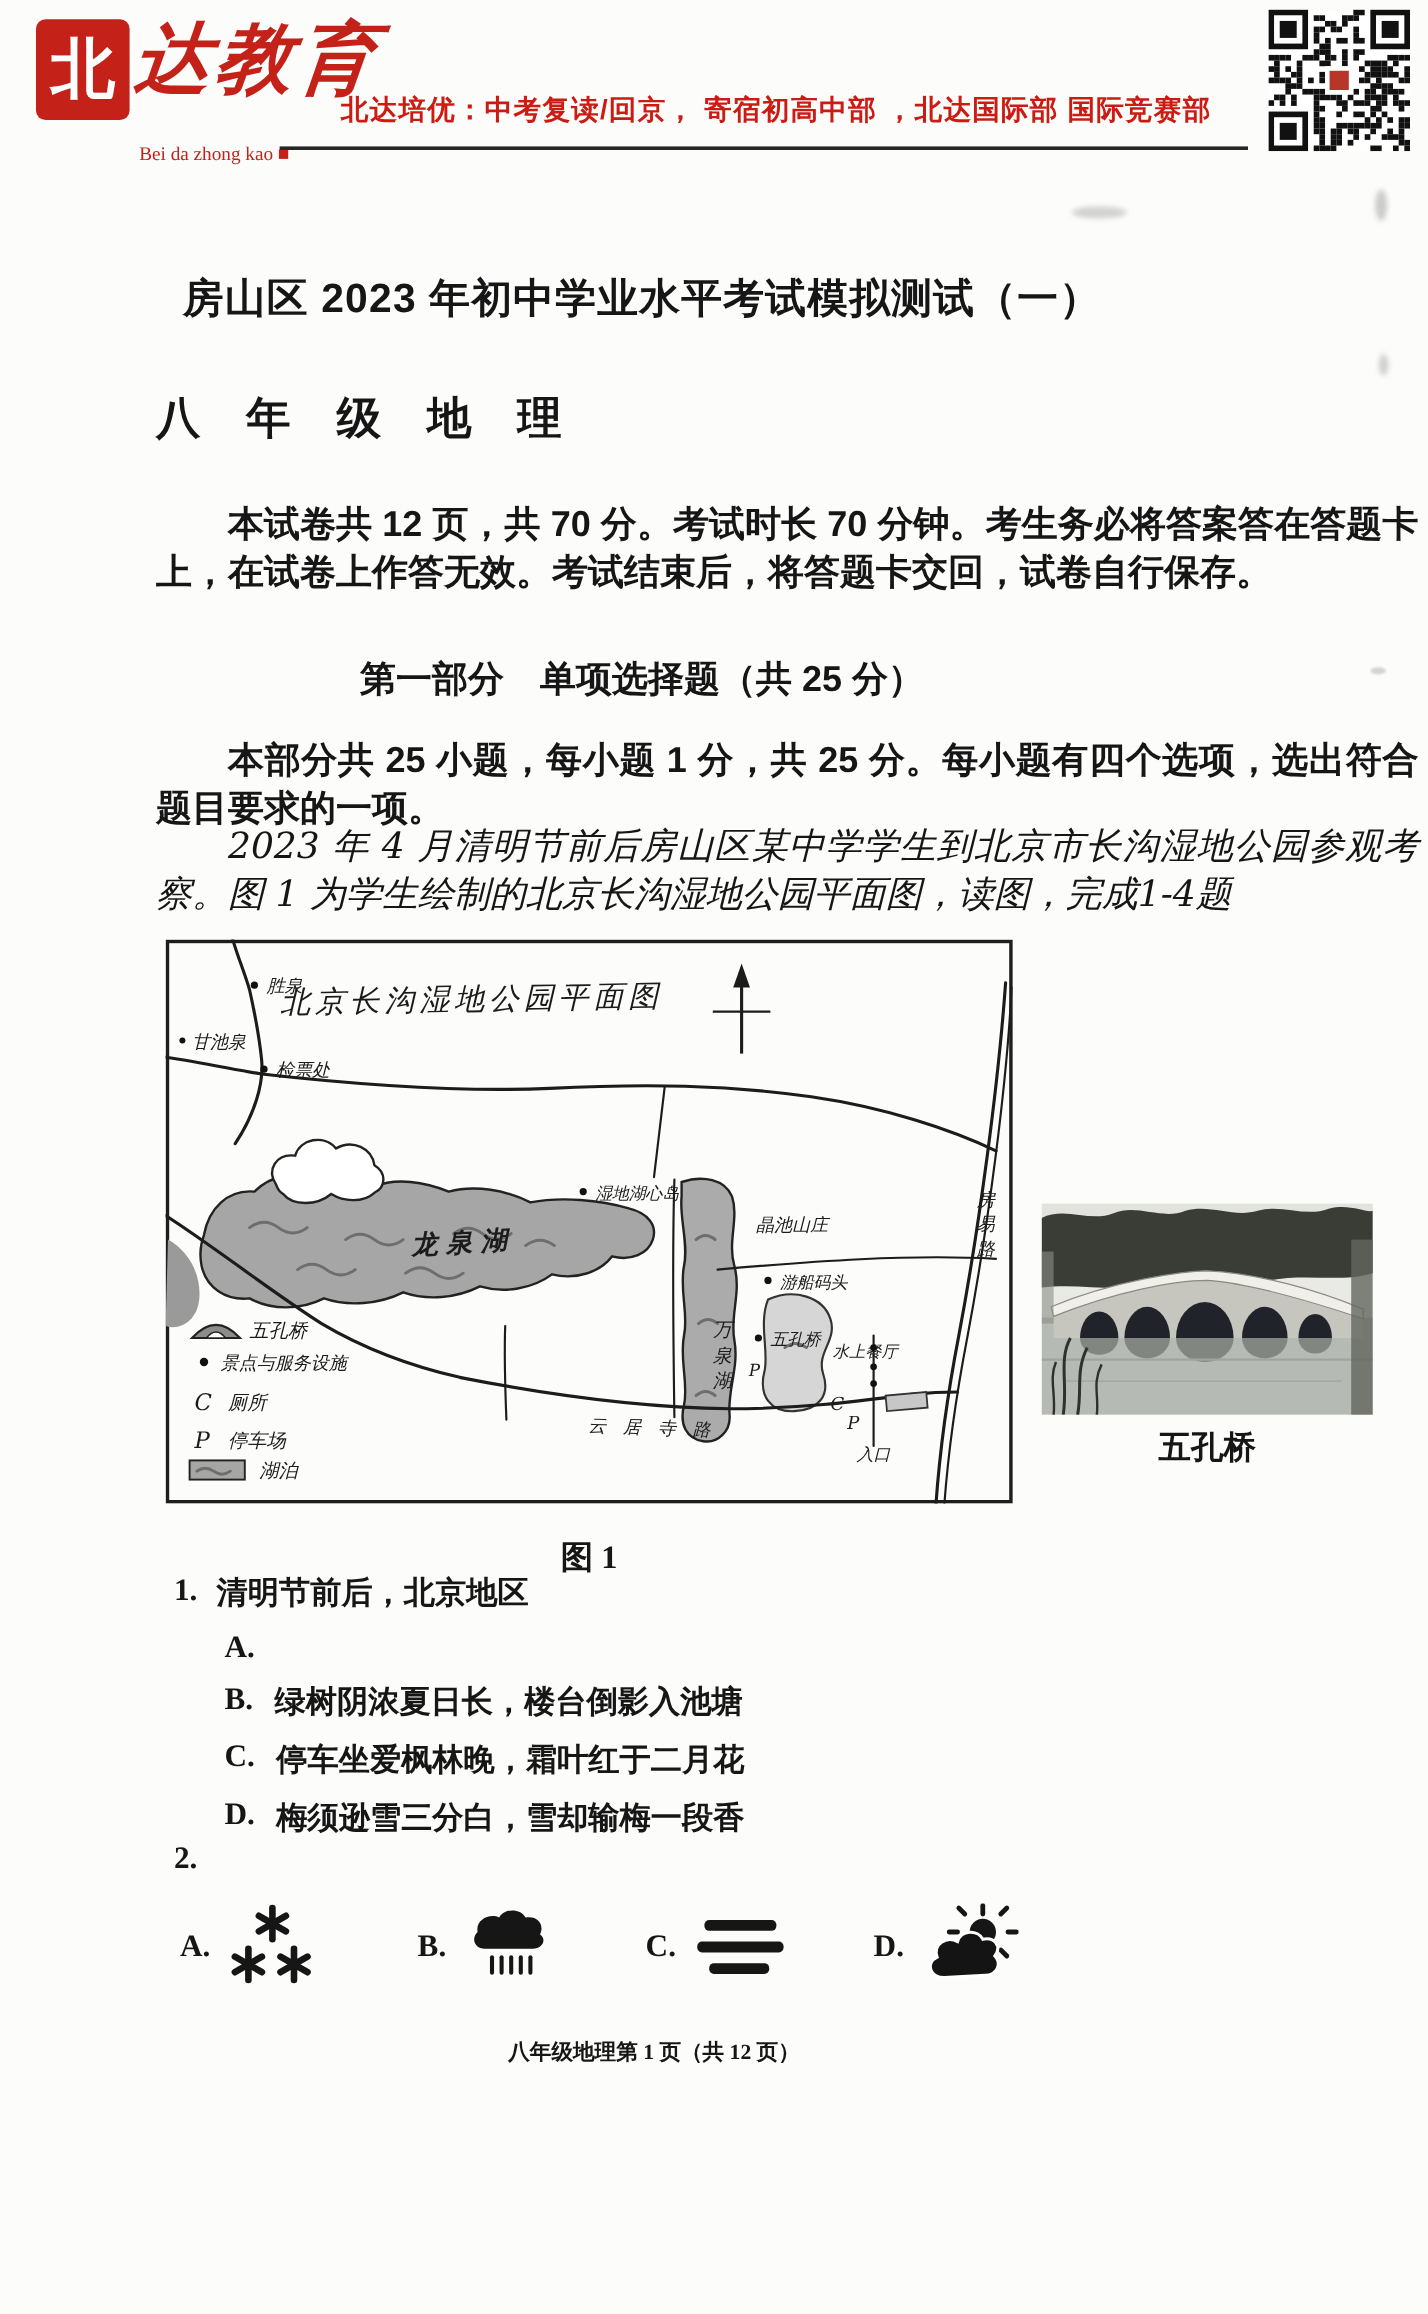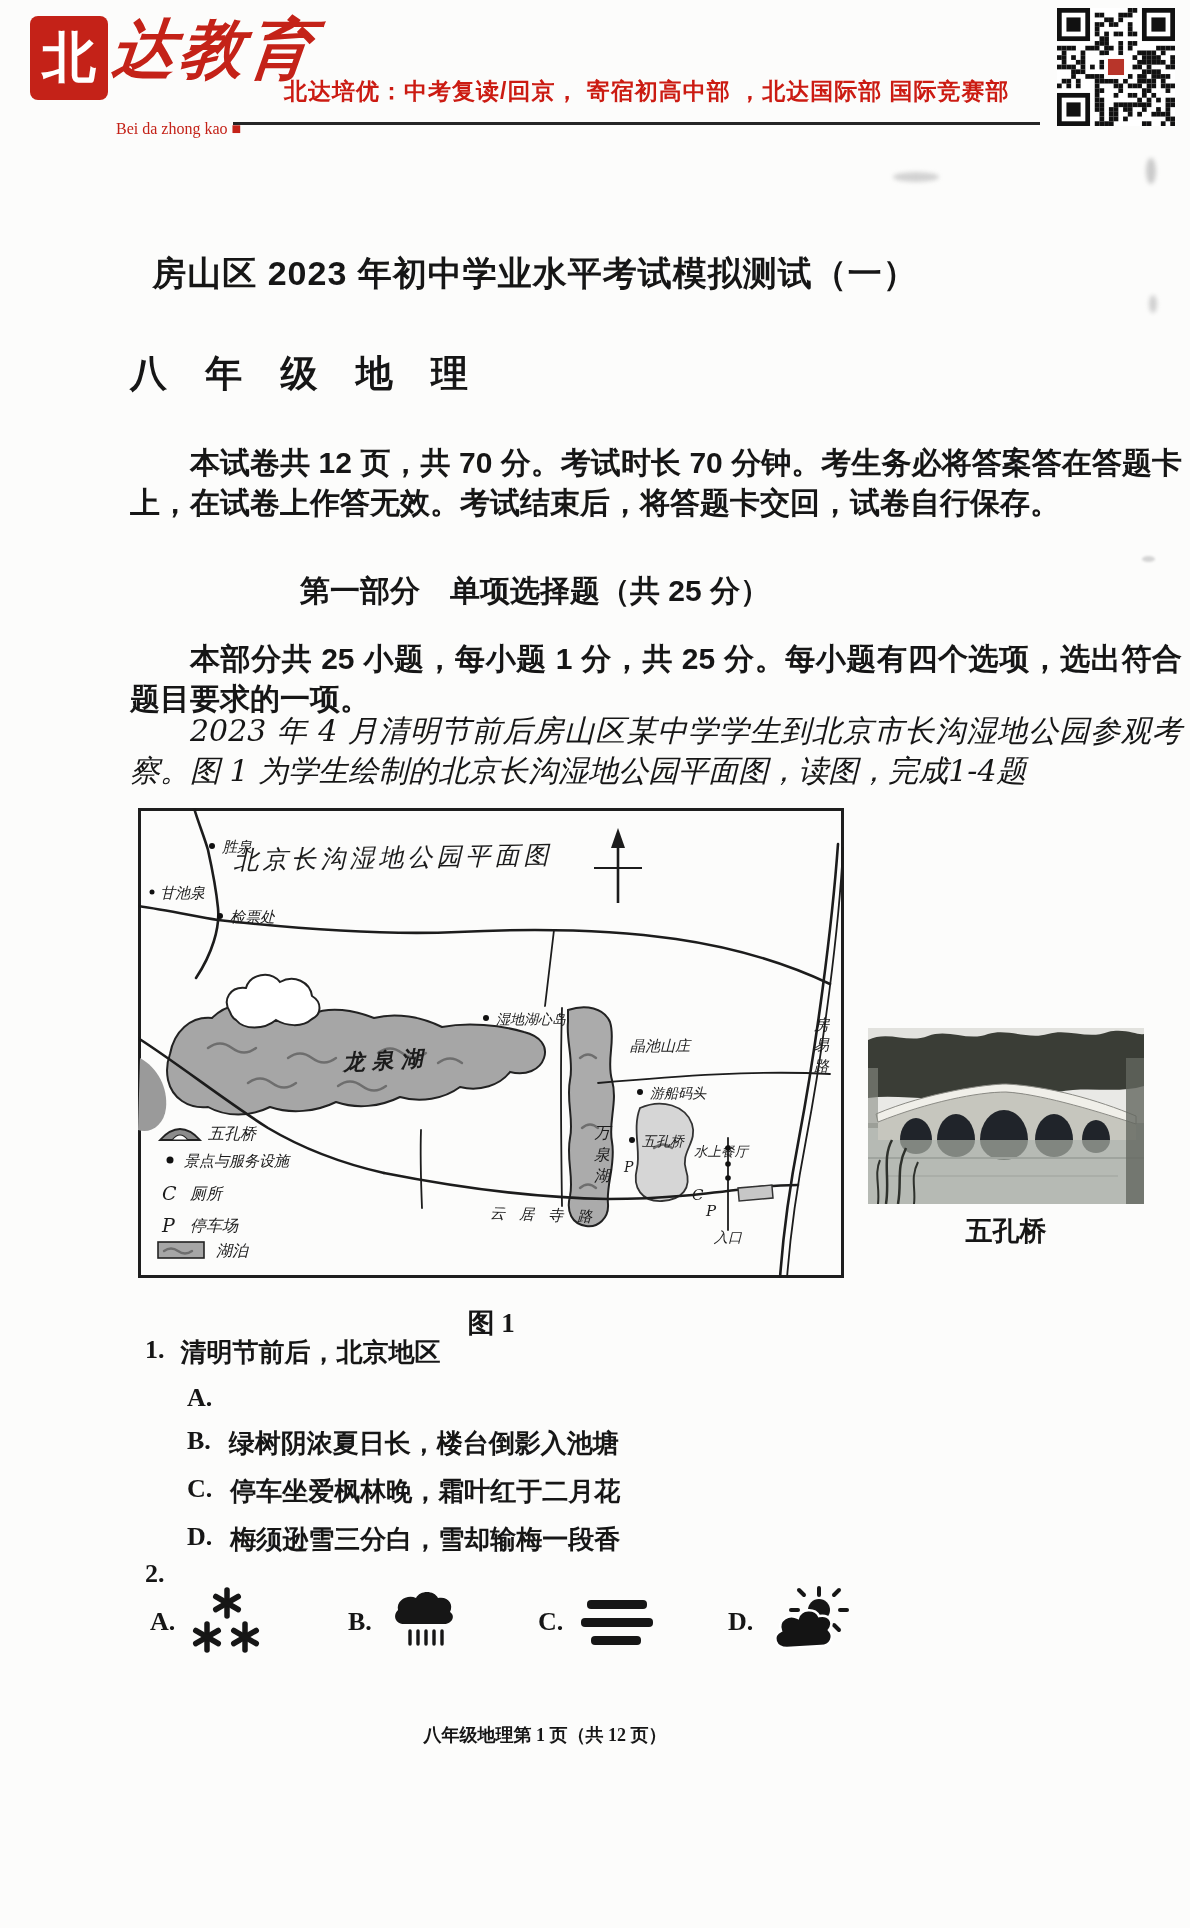--- a/index.html
+++ b/index.html
@@ -1,18 +1,18 @@
 <!DOCTYPE html>
 <html><head>
 <meta charset="utf-8">
 <style>
   html,body{margin:0;padding:0;background:#e8e8e8;}
   .sheet{position:relative;width:1190px;height:1928px;margin:0 auto;background:#fcfcfb;overflow:hidden;
          font-family:"Liberation Serif","DejaVu Serif",serif;color:#161616;}
-  .abs{position:absolute;margin-top:25px;}
+  .abs{position:absolute;}
 
   
   .seal{position:absolute;left:30px;top:16px;width:78px;height:84px;background:#c42218;border-radius:8px;
         display:flex;align-items:center;justify-content:center;}
   .seal span{color:#fff;font-size:54px;font-weight:bold;font-family:"Liberation Serif",serif;}
   .logo-script{position:absolute;left:112px;top:6px;font-size:64px;font-weight:bold;font-style:italic;
         color:#c42218;font-family:"DejaVu Serif",serif;transform:skewX(-6deg);letter-spacing:4px;}
   .logo-sub{position:absolute;left:116px;top:92px;font-size:16px;color:#c42218;font-family:"Liberation Serif",serif;margin-top:28px;}
   .slogan{position:absolute;left:284px;top:76px;width:780px;font-size:23px;font-weight:bold;color:#cb1b12;
         font-family:"Liberation Sans","DejaVu Sans",sans-serif;letter-spacing:1px;}

